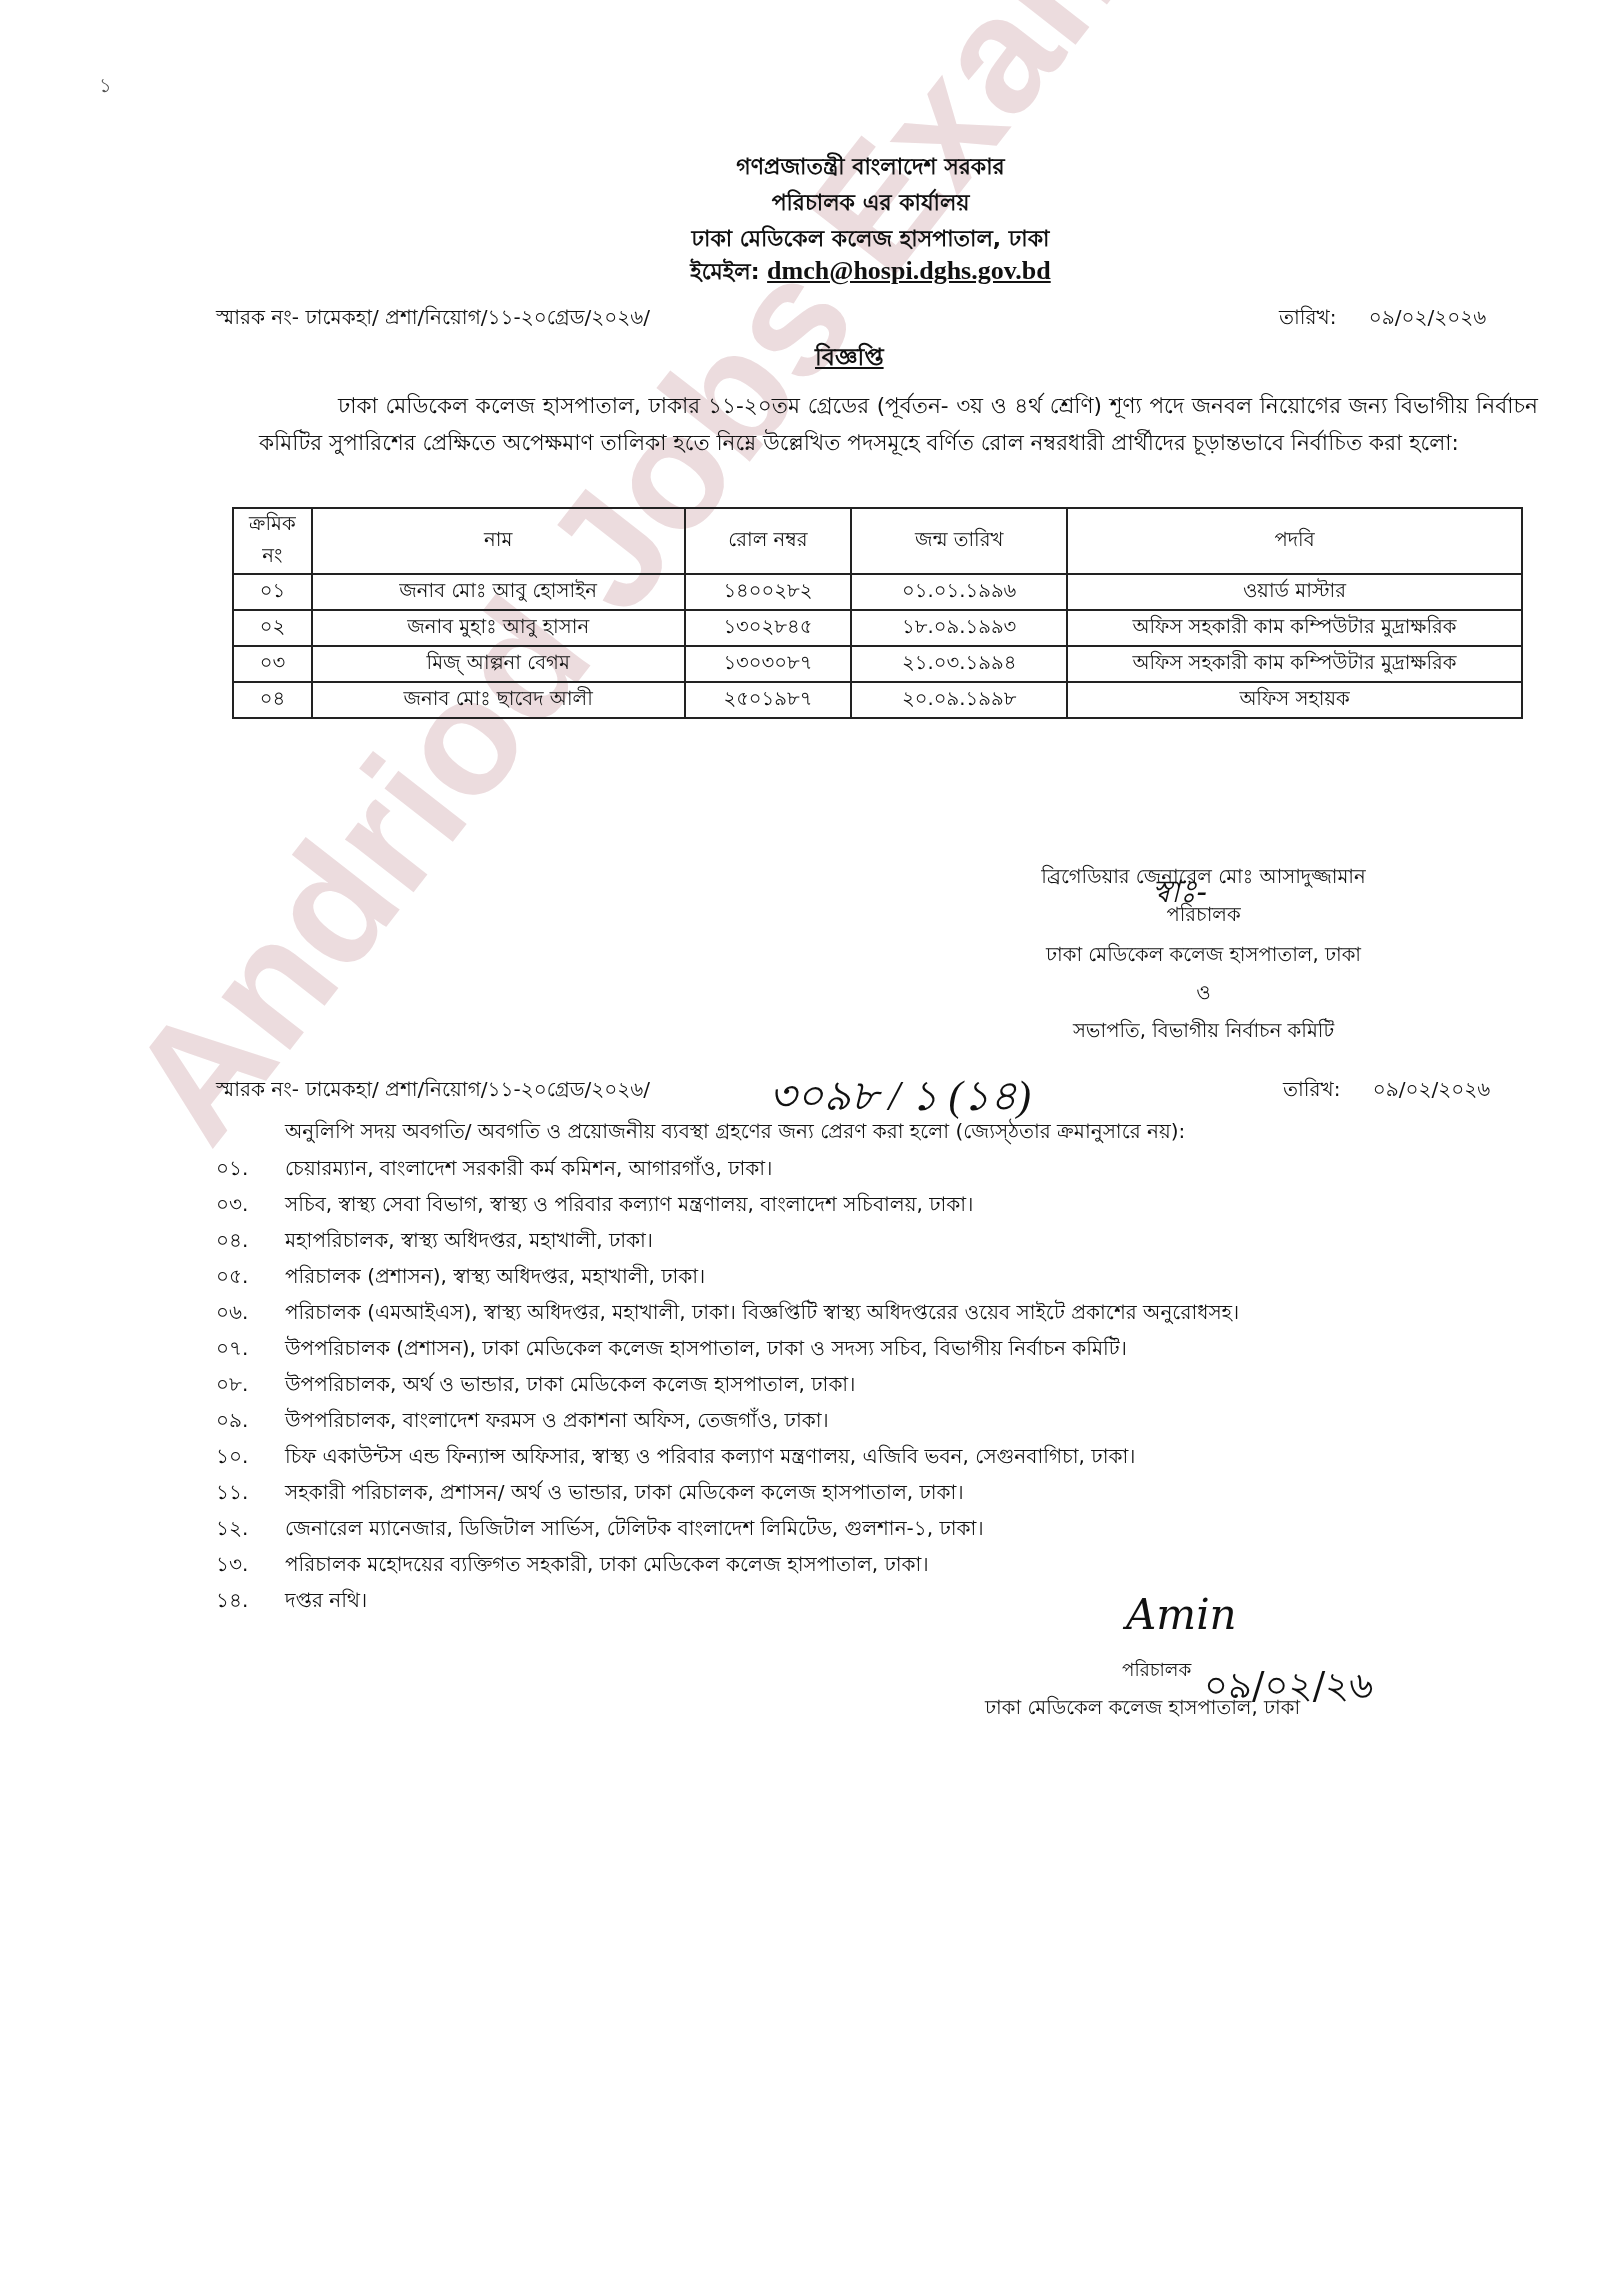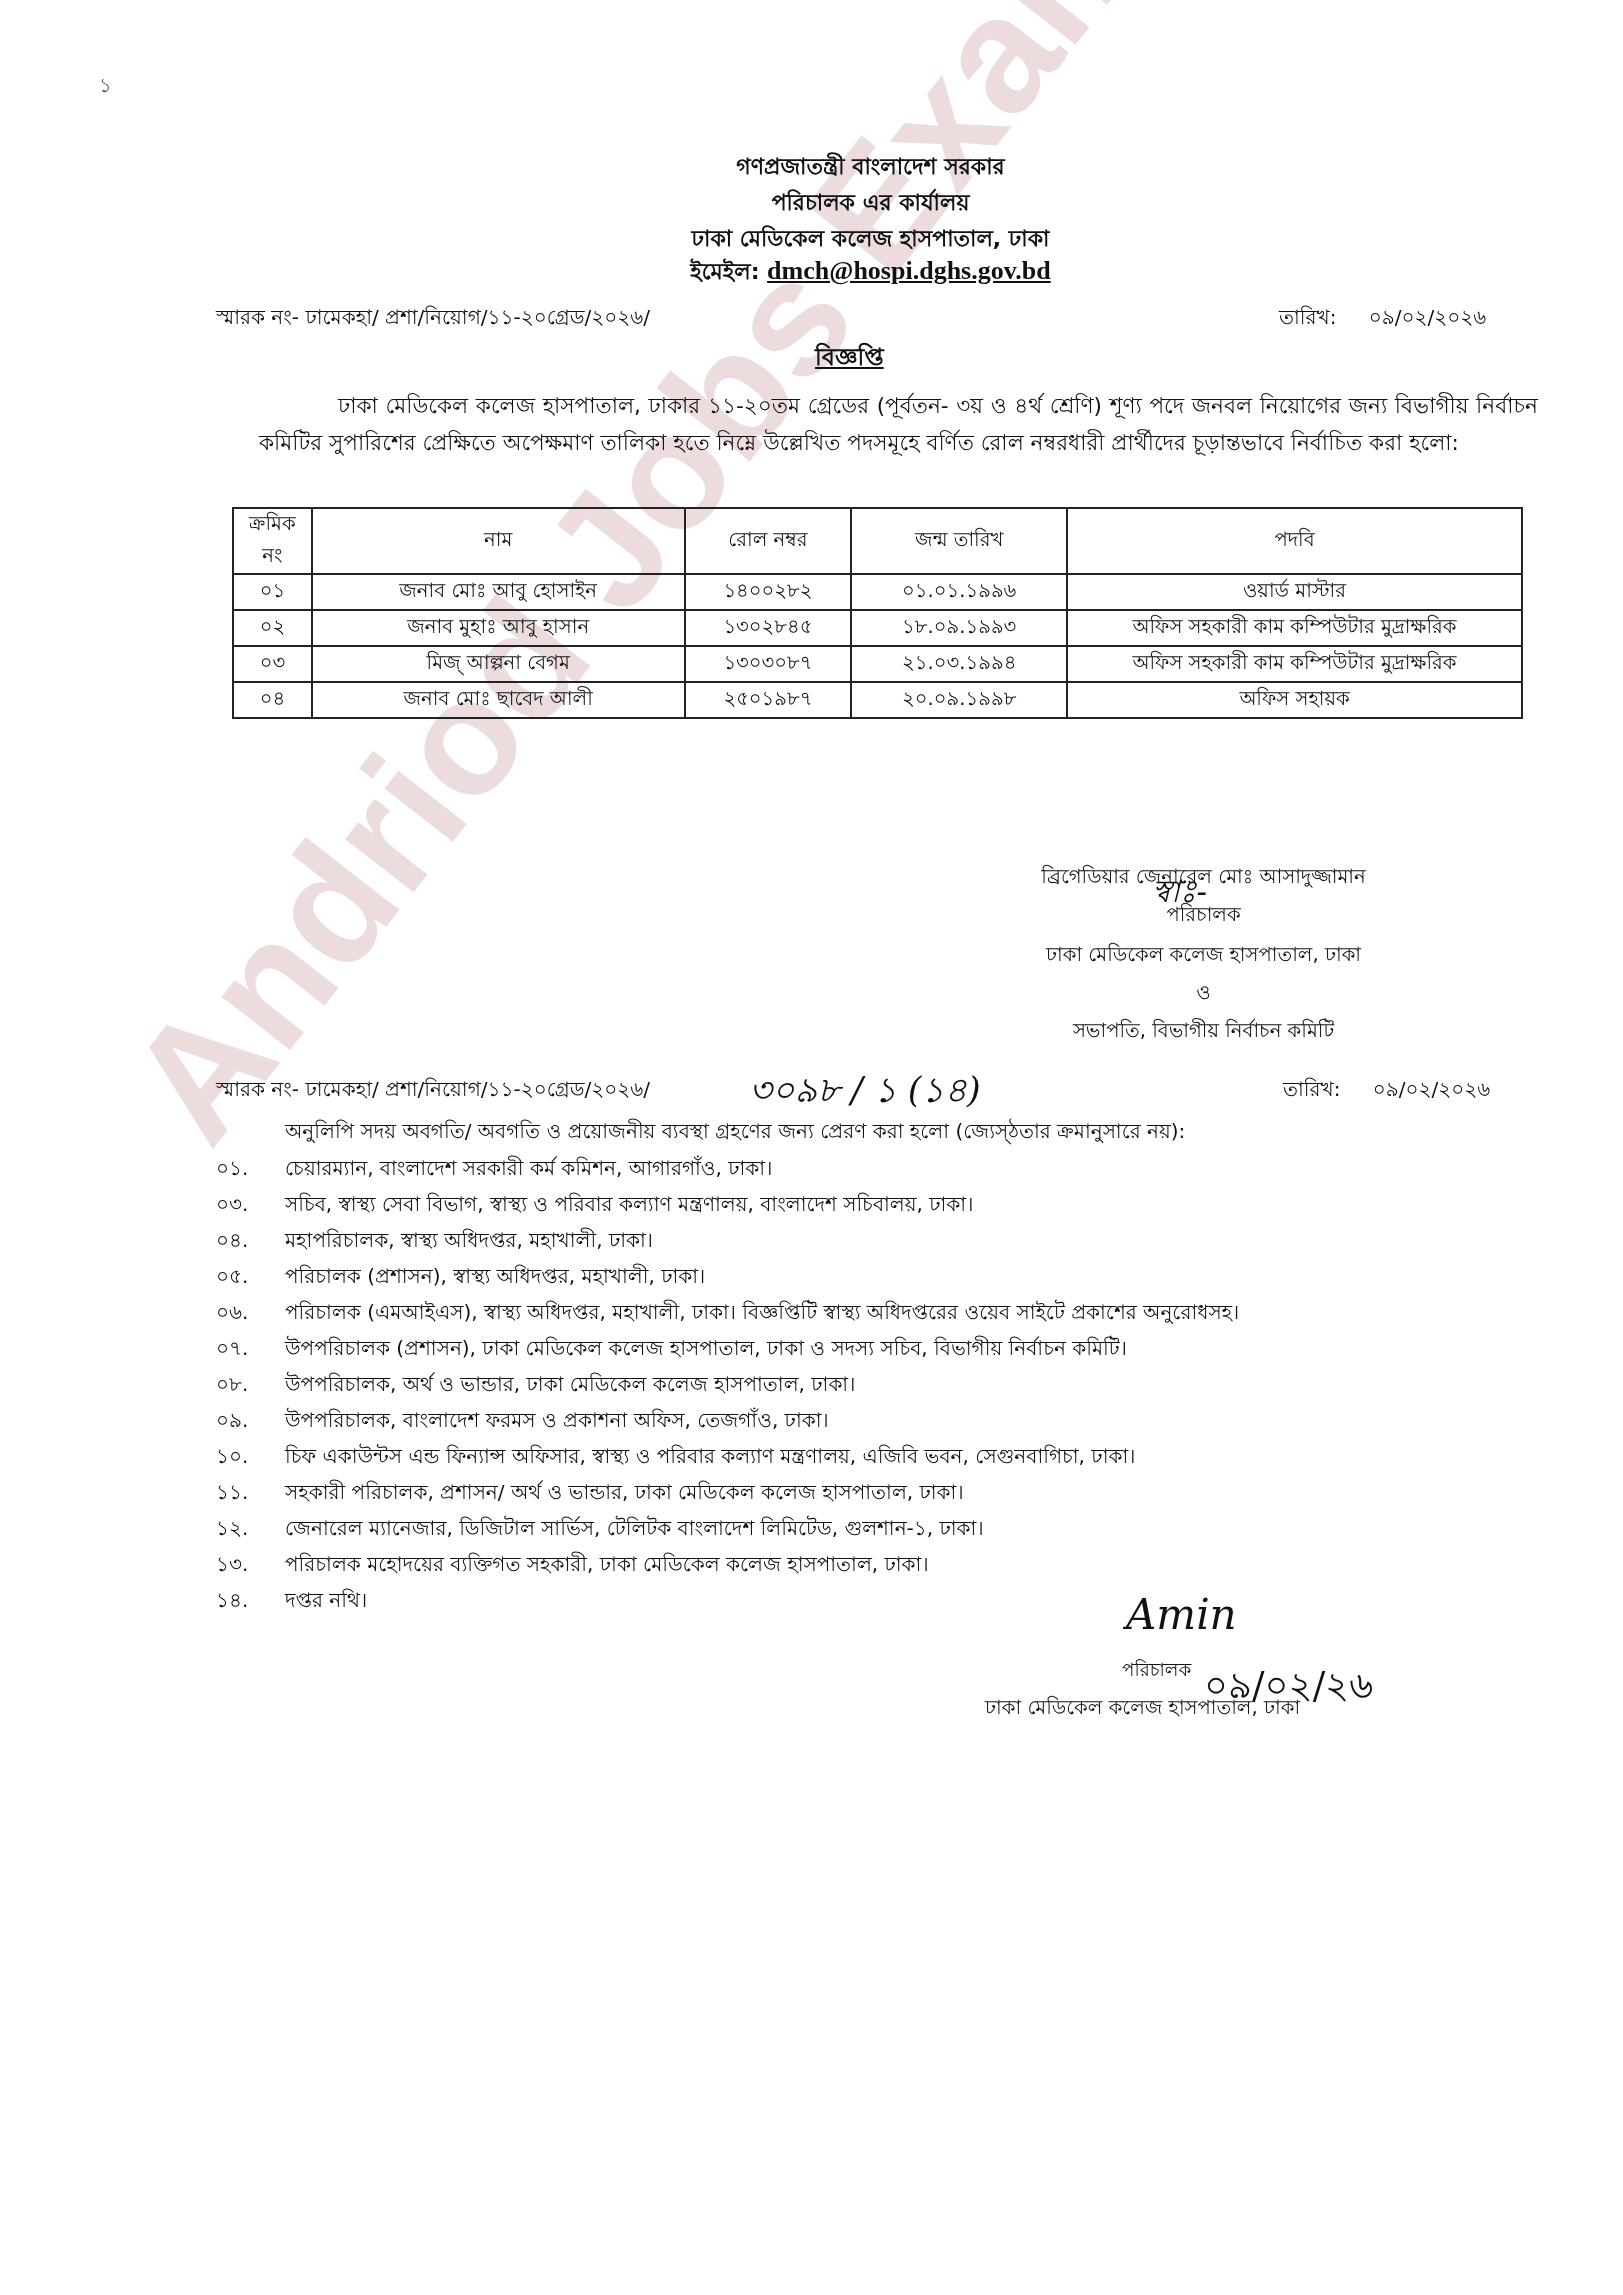--- a/index.html
+++ b/index.html
@@ -106,21 +106,21 @@
 
 
   <div class="sig-scribble" style="left:1152px; top:867px;">স্বাঃ-</div>
   <div class="sig-block" style="top:862px;">ব্রিগেডিয়ার জেনারেল মোঃ আসাদুজ্জামান</div>
   <div class="sig-block" style="top:900px;">পরিচালক</div>
   <div class="sig-block" style="top:940px;">ঢাকা মেডিকেল কলেজ হাসপাতাল, ঢাকা</div>
   <div class="sig-block" style="top:978px;">ও</div>
   <div class="sig-block" style="top:1016px;">সভাপতি, বিভাগীয় নির্বাচন কমিটি</div>
 
   <div class="abs memo" style="left:216px; top:1074px;">স্মারক নং- ঢামেকহা/ প্রশা/নিয়োগ/১১-২০গ্রেড/২০২৬/</div>
-  <div class="abs sig-scribble" style="left:749px; top:1063px; font-size:35px;">৩০৯৮ / ১ (১৪)</div>
+  <div class="abs sig-scribble" style="left:769px; top:1063px; font-size:42px;font-family:Liberation Serif, serif;">৩০৯৮ / ১ (১৪)</div>
   <div class="abs memo" style="left:1283px; top:1074px;">
     <span>তারিখ:</span>
     <span style="display:inline-block;width:19.6px;"></span>
     <span>০৯/০২/২০২৬</span>
   </div>
   <div class="cc-intro">অনুলিপি সদয় অবগতি/ অবগতি ও প্রয়োজনীয় ব্যবস্থা গ্রহণের জন্য প্রেরণ করা হলো (জ্যেস্ঠতার ক্রমানুসারে নয়):</div>
 
   <ul class="cc-list">
     <li><span class="cc-num">০১.</span><span>চেয়ারম্যান, বাংলাদেশ সরকারী কর্ম কমিশন, আগারগাঁও, ঢাকা।</span></li>
     <li><span class="cc-num">০৩.</span><span>সচিব, স্বাস্থ্য সেবা বিভাগ, স্বাস্থ্য ও পরিবার কল্যাণ মন্ত্রণালয়, বাংলাদেশ সচিবালয়, ঢাকা।</span></li>

